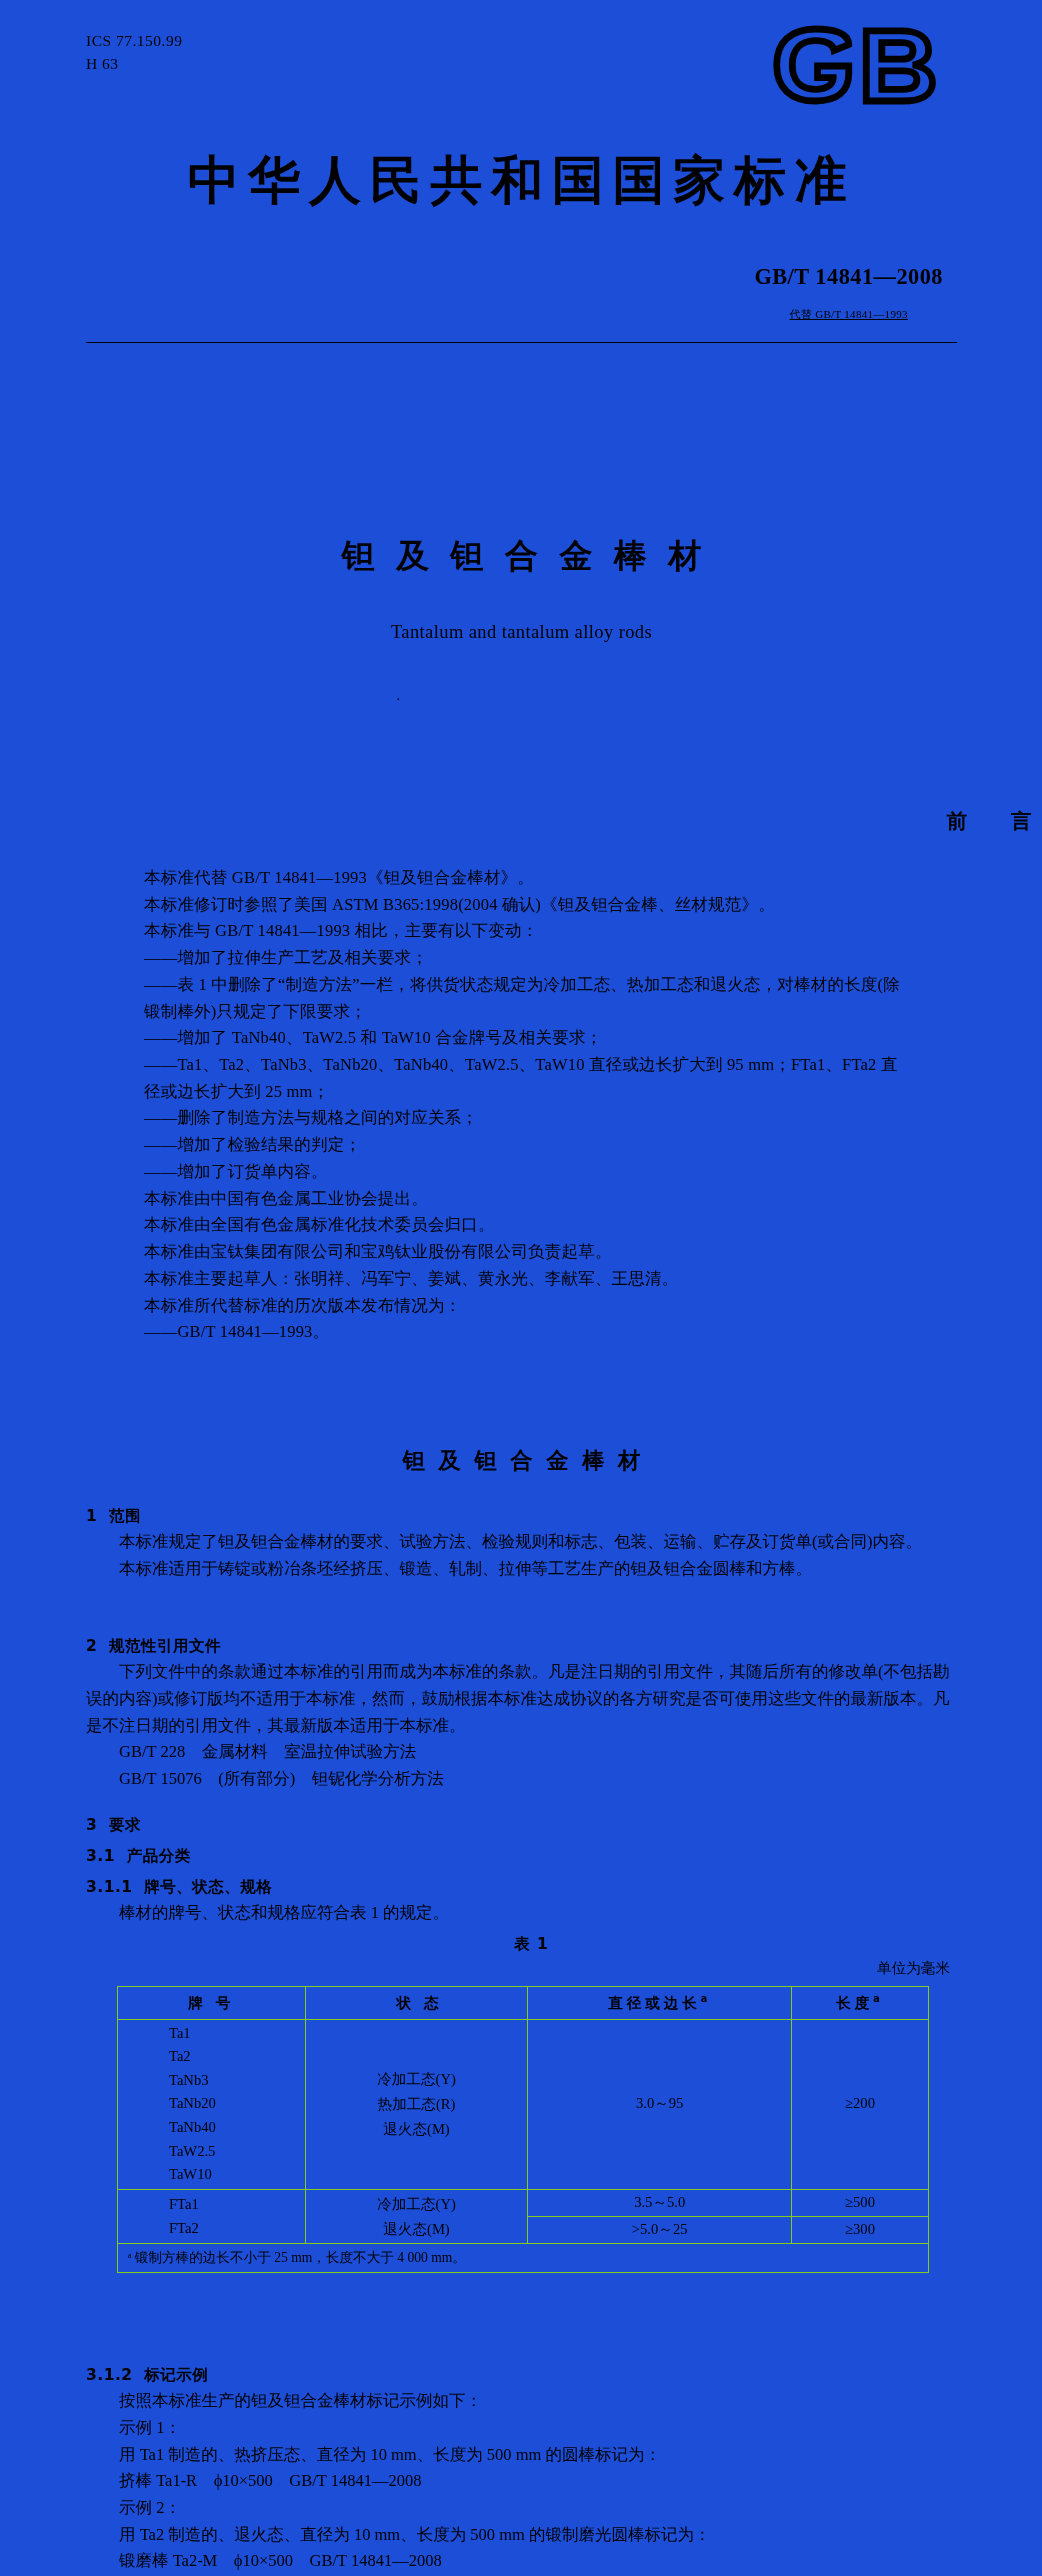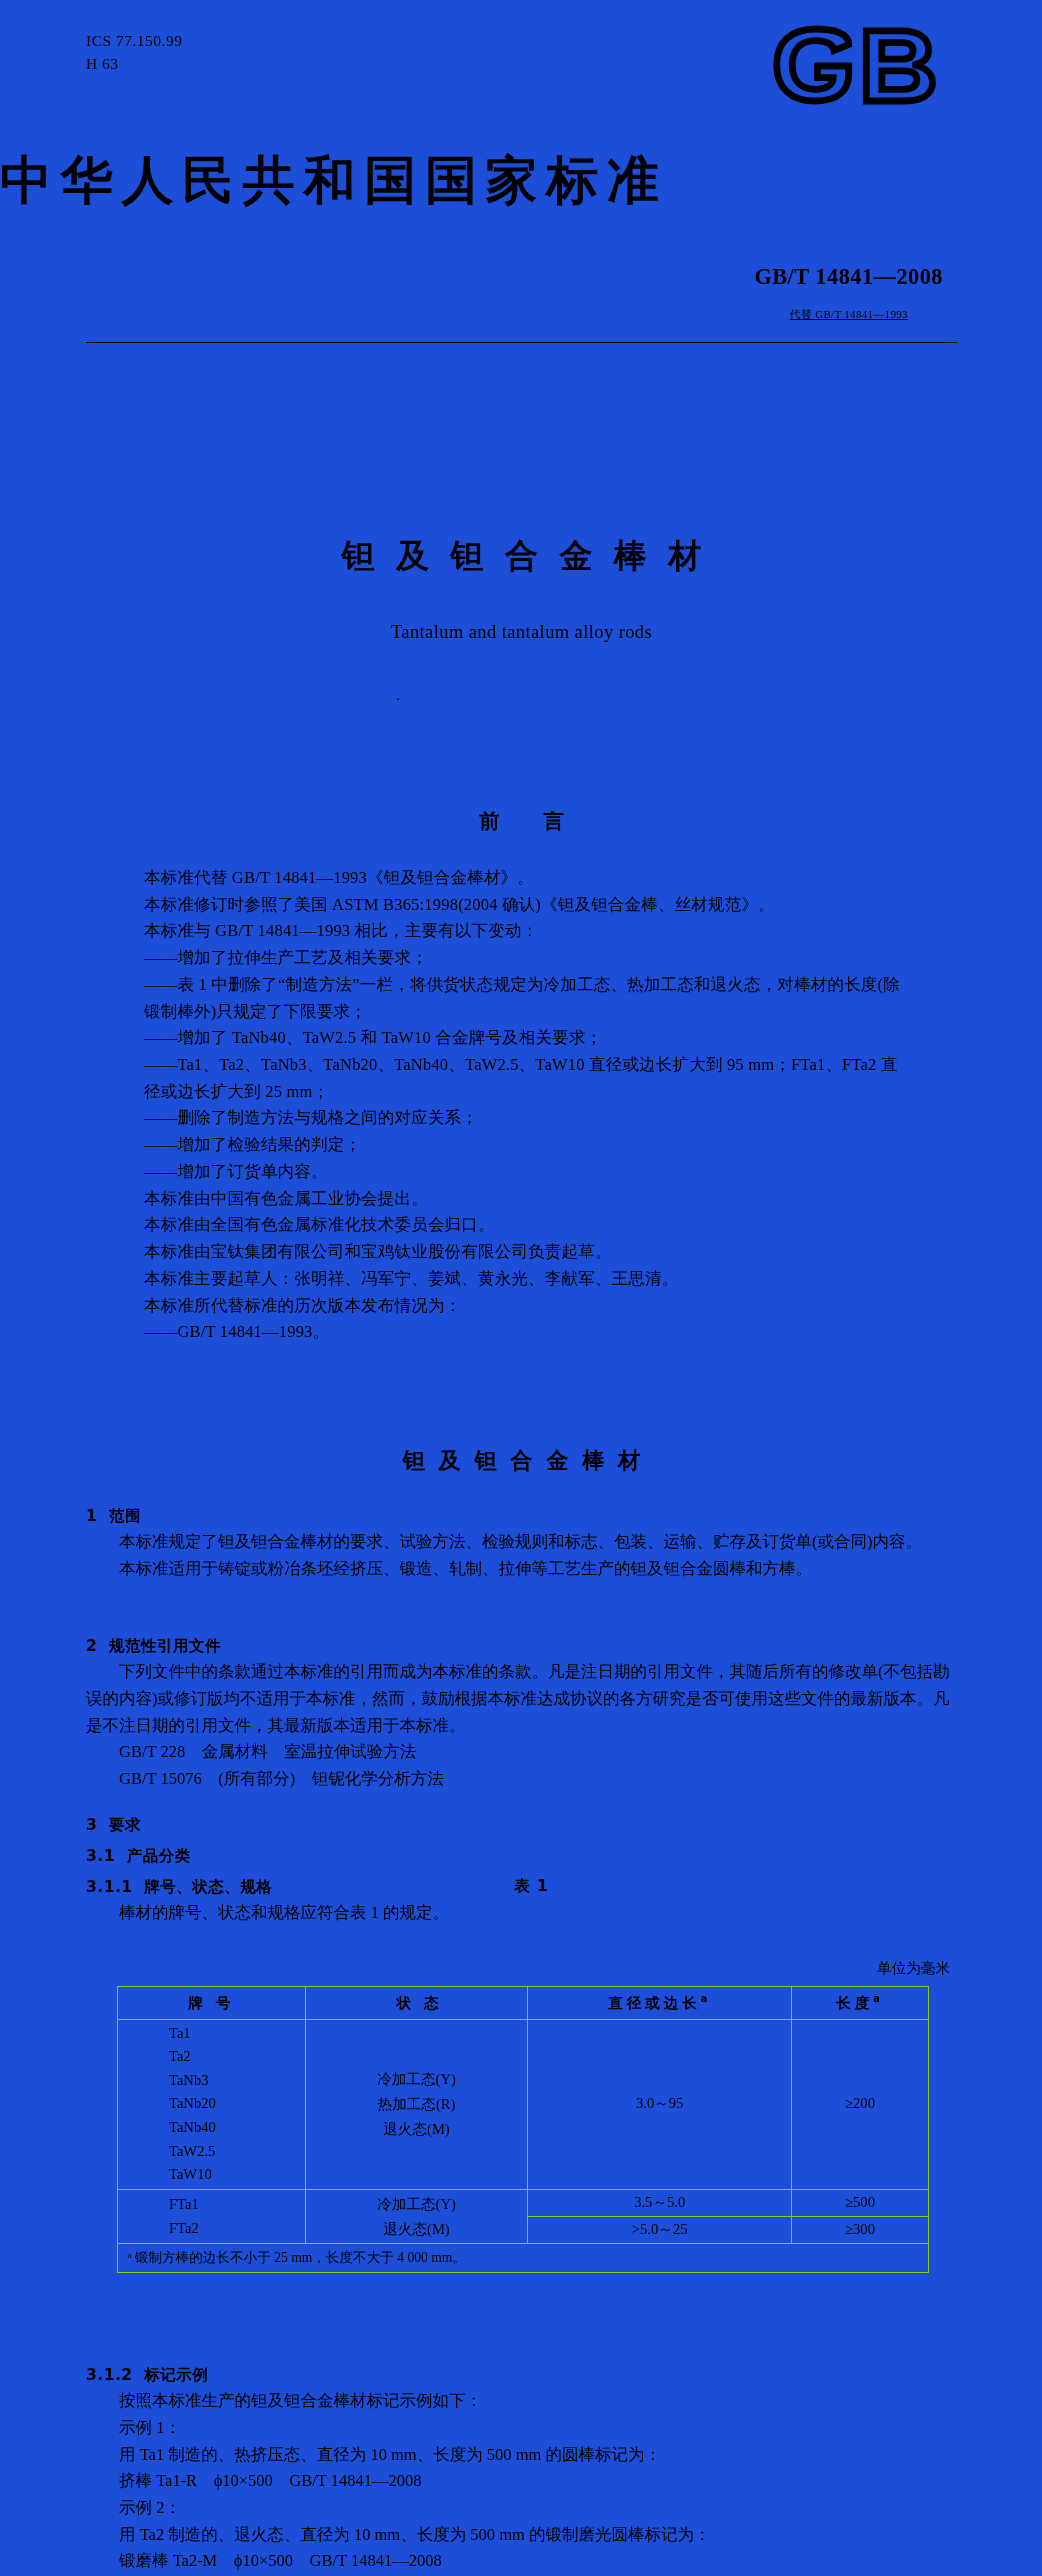--- a/index.html
+++ b/index.html
@@ -37,21 +37,21 @@
     width: 185px;
     height: 84px;
   }
   .gb-logo svg { display: block; }
 
   .national-title {
     position: absolute;
     left: 0;
     right: 0;
     top: 146px;
-    text-align: left;
+    text-align: center;
     font-family: "DejaVu Serif", serif;
     font-weight: bold;
     font-size: 52px;
     letter-spacing: 8.7px;
     white-space: nowrap;
   }
   .std-no {
     position: absolute;
     right: 100px;
     top: 264px;
@@ -104,21 +104,21 @@
     left: 396px;
     top: 692px;
     font-size: 13.6px;
   }
 
   
   .foreword-heading {
     position: absolute;
     left: 0; right: 0;
     top: 807px;
-    text-align: center;
+    text-align: right;
     font-family: "DejaVu Serif", serif;
     font-weight: bold;
     font-size: 20.4px;
     letter-spacing: 11.7px;
     text-indent: 11.7px;
   }
   .body-col {
     position: absolute;
     left: 144px;
     width: 758px;
@@ -297,21 +297,21 @@
     </div>
   </div>
 
   <div class="sec" style="top:1875px;">
     <div class="h">
       <span class="num">3.1.1</span><span>牌号、状态、规格</span>
     </div>
     <p class="ind">棒材的牌号、状态和规格应符合表 1 的规定。</p>
   </div>
 
-  <div class="tbl-caption" style="top:1876px;padding-left:20px;">表 1</div>
+  <div class="tbl-caption" style="top:1934px;padding-left:20px;">表 1</div>
   <div class="tbl-unit" style="top:1959px;">单位为毫米</div>
 
   <table class="spec" style="top:1986px;">
     <thead>
       <tr>
         <th style="width:175px;">牌 号</th>
         <th style="width:204px;padding-left:12px;">状 态</th>
         <th style="width:251px;"><span>直径或边长</span><span class="sup">a</span></th>
         <th><span>长度</span><span class="sup">a</span></th>
       </tr>

